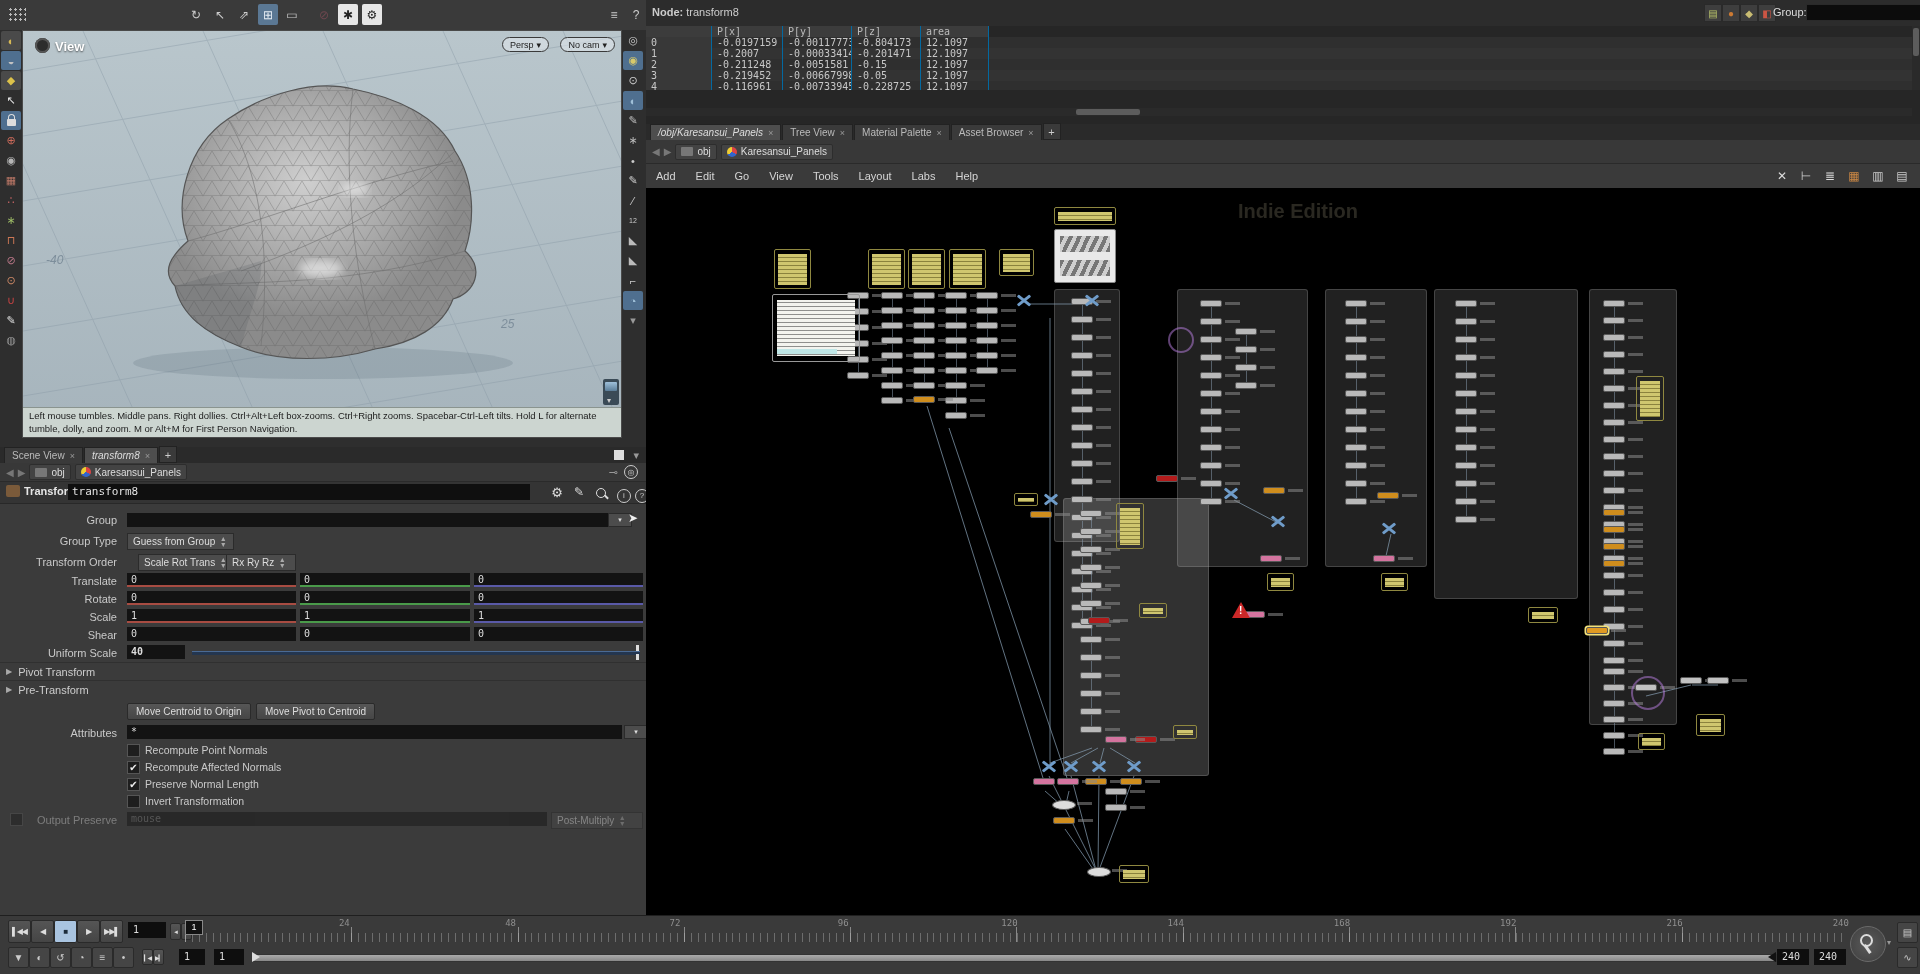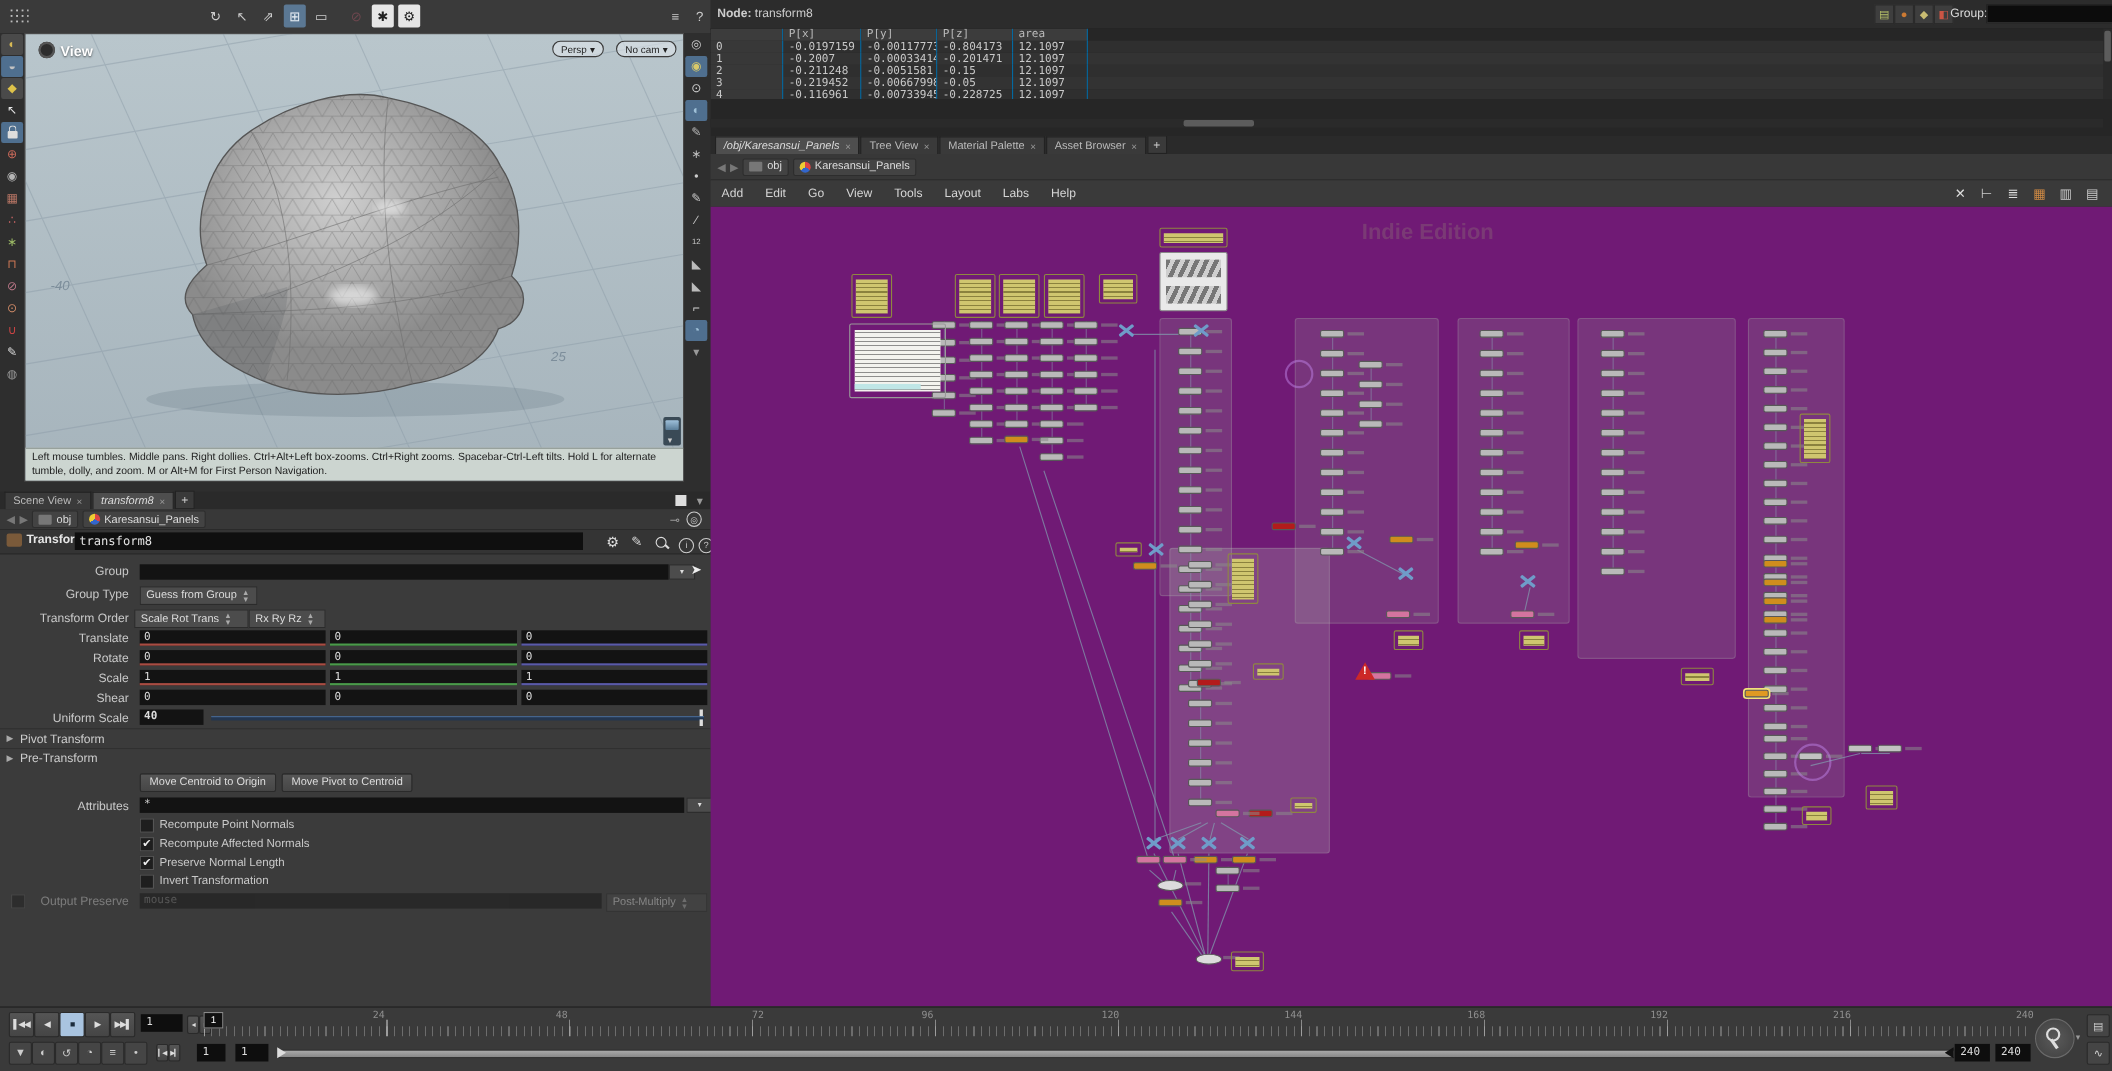--- a/index.html
+++ b/index.html
@@ -76,21 +76,21 @@
   .ssinput{position:absolute;height:15px;background:#0c0c0c;border:1px solid #2a2a2a;}
   .sstable{position:absolute;left:646px;top:26px;width:1274px;height:64px;overflow:hidden;background:#262626;
     font-family:"DejaVu Sans Mono",monospace;font-size:10px;color:#c8c8c8;}
   .ssrow{display:flex;height:11px;line-height:11px;}
   .sscell{padding-left:5px;box-sizing:border-box;border-right:1px solid #0369a1;overflow:hidden;white-space:nowrap;}
   .sshdr .sscell{background:#3c3c3c;color:#bbb;}
   .ssidx{background:#383838 !important;}
   
   .netmenu{position:absolute;left:646px;top:164px;width:1274px;height:24px;background:#3a3a3a;border-bottom:1px solid #262626;display:flex;align-items:center;}
   .mitem{padding:0 10px;font-size:11px;color:#d5d5d5;}
-  .netcanvas{position:absolute;left:646px;top:188px;width:1274px;height:727px;background:#701a75;overflow:hidden;}
+  .netcanvas{position:absolute;left:646px;top:188px;width:1274px;height:727px;background:#000000;overflow:hidden;}
   .watermark{position:absolute;font-size:20px;font-weight:bold;color:rgba(150,142,120,.28);}
   .nbox{position:absolute;background:rgba(148,148,148,.22);border:1px solid rgba(180,180,180,.25);border-radius:3px;}
   .nbox.lite{background:rgba(175,175,175,.28);}
   .chainline{position:absolute;width:1px;background:rgba(140,160,180,.5);}
   .nd{position:absolute;width:22px;height:7px;background:#b9b9b9;border:1px solid #585858;border-radius:2px;box-sizing:border-box;}
   .nd:after{content:"";position:absolute;left:24px;top:1px;width:15px;height:3px;background:#8a8a8a;opacity:.55;}
   .nd.orange{background:#cf8d1d;} .nd.red{background:#b31b1b;} .nd.pink{background:#d4749f;}
   .nd.gray{background:#c2c2c2;}
   .nd.orangeSel{background:#e09a22;box-shadow:0 0 0 1.5px #f3e27a;}
   .nd.merge{width:24px;height:10px;border-radius:50%;background:#dcdcdc;}
@@ -307,21 +307,21 @@
       </div>
     <span style="position:absolute;left:628px;top:29px;color:#eee;font-size:12px;">➤</span>
 
     <div class="plabel" style="left:7px;top:53px;">Group Type</div>
     <div class="dd" style="left:127px;top:51px;width:95px;">
         <span>Guess from Group</span>
         <span class="spin">▴<br>▾</span>
       </div>
 
     <div class="plabel" style="left:7px;top:74px;">Transform Order</div>
-    <div class="dd" style="left:122px;top:72px;width:92px;">
+    <div class="dd" style="left:138px;top:72px;width:92px;">
         <span>Scale Rot Trans</span>
         <span class="spin">▴<br>▾</span>
       </div>
     <div class="dd" style="left:226px;top:72px;width:58px;">
         <span>Rx Ry Rz</span>
         <span class="spin">▴<br>▾</span>
       </div>
 
     <div class="plabel" style="left:7px;top:93px;">Translate</div>
     <div class="pfield uln-r" style="left:127px;top:91px;width:169px;">0</div>
@@ -771,21 +771,21 @@
         <div class="pbtn ic" style="left: 77px;">▶</div>
         <div class="pbtn ic" style="left: 100px;">▶▶▌</div>
       </div>
     <div class="pfld" style="left:128px;top:6px;width:38px;">1</div>
     <div class="pbtn ic" style="left:170px;top:7px;width:9px;height:15px;font-size:7px;">◂</div>
     <div class="pbtn ic" style="left:181px;top:7px;width:9px;height:15px;font-size:7px;">▸</div>
     <div class="abs" style="left:185px;top:2px;width:1660px;height:26px;">
       <div id="rulerLabels">
           <div class="rlabel" style="left: 159.344px;">24</div>
           <div class="rlabel" style="left: 325.616px;">48</div>
-          <div class="rlabel" style="left: 504px;">72</div>
+          <div class="rlabel" style="left: 490px;">72</div>
           <div class="rlabel" style="left: 658.16px;">96</div>
           <div class="rlabel" style="left: 824.432px;">120</div>
           <div class="rlabel" style="left: 990.704px;">144</div>
           <div class="rlabel" style="left: 1156.98px;">168</div>
           <div class="rlabel" style="left: 1323.25px;">192</div>
           <div class="rlabel" style="left: 1489.52px;">216</div>
           <div class="rlabel" style="left: 1655.79px;">240</div>
         </div>
       <div class="abs" style="left:0;right:0;bottom:2px;height:9px;background:repeating-linear-gradient(90deg,rgba(170,170,170,.45) 0 1px,transparent 1px 6.93px);"></div>
       <div class="abs" style="left:0;right:0;bottom:2px;height:15px;background:repeating-linear-gradient(90deg,rgba(190,190,190,.6) 0 1px,transparent 1px 166.3px);"></div>

